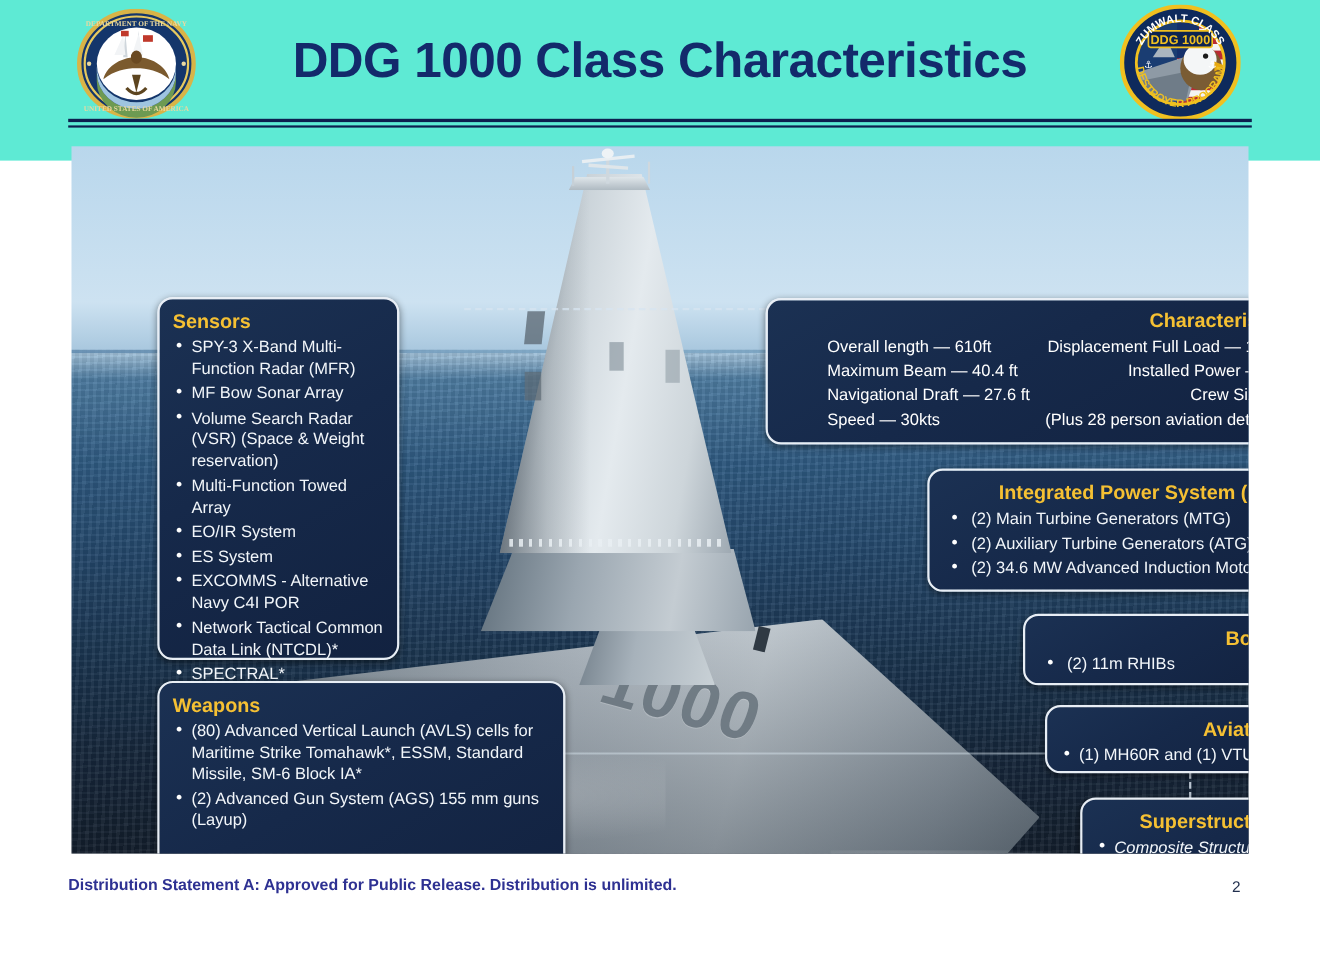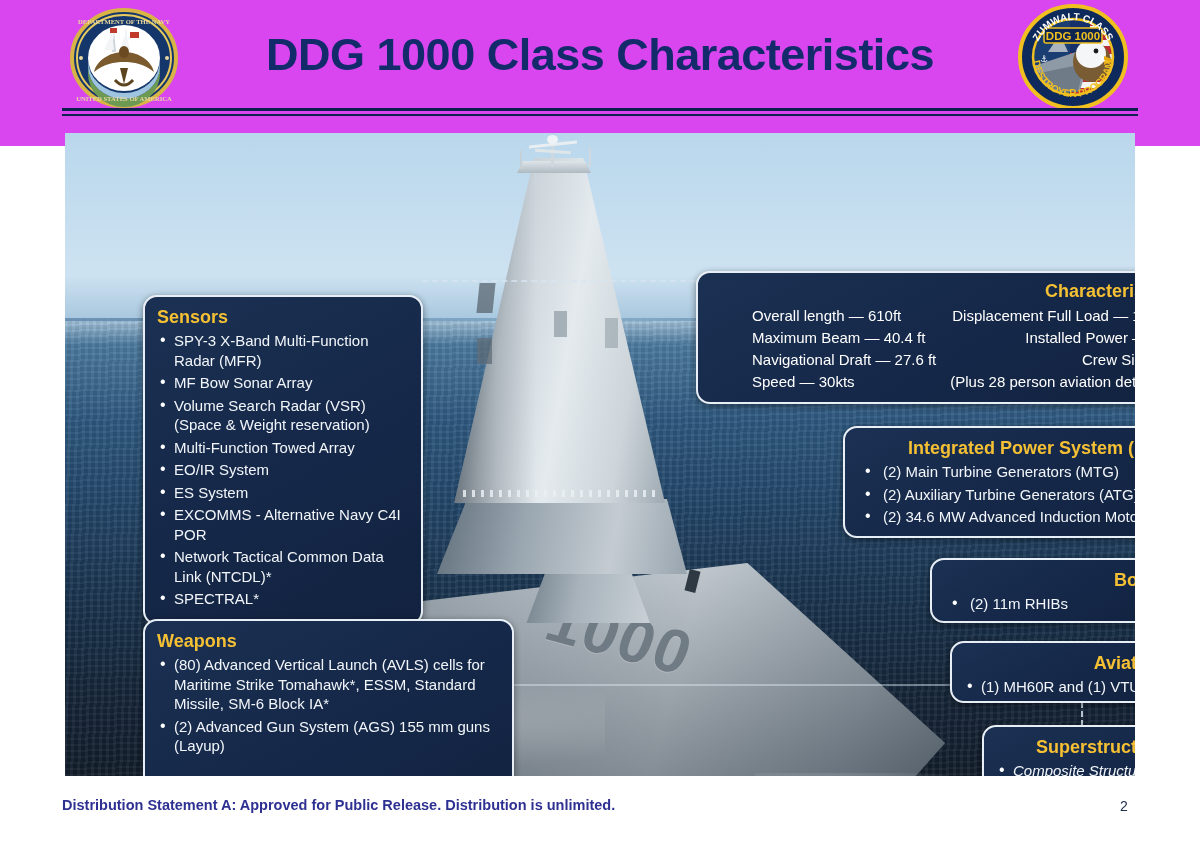--- a/index.html
+++ b/index.html
@@ -7,21 +7,21 @@
     width:1200px;height:867px;
     background:#ffffff;
     font-family:"Liberation Sans","DejaVu Sans",sans-serif;
     overflow:hidden;
     position:relative;
   }
 
   
   #header{
     position:absolute; left:0; top:0; width:1200px; height:146px;
-    background:#d946ef;
+    background:#5eead4;
   }
   #header-rule{
     position:absolute; left:62px; top:108px; width:1076px; height:0;
     border-top:3px solid #0d1f4f;
     border-bottom:2px solid #0d1f4f;
     height:3px;
   }
   #page-title{
     position:absolute; left:190px; top:16px; width:820px;
     text-align:center;
@@ -163,21 +163,21 @@
   ul.plist li:before{
     content:"•";
     position:absolute; left:3px; top:-1px;
     font-size:16px; color:#ffffff;
   }
   ul.plist.wide li{padding-left:26px;}
   ul.plist.wide li:before{left:8px;}
   .ital{font-style:italic;}
 
   
-  #panel-sensors{ left:78px; top:137px; width:280px; height:330px;margin-top:25px;}
+  #panel-sensors{ left:78px; top:137px; width:220px; height:330px;}
   #panel-weapons{ left:78px; top:486px; width:371px; height:206px;}
   #panel-characteristics{ left:631px; top:138px; width:495px; height:133px; padding:6px 14px 8px 14px;}
   #panel-ips{     left:778px; top:293px; width:340px; height:112px;}
   #panel-boats{   left:865px; top:425px; width:248px; height:65px;}
   #panel-aviation{left:885px; top:508px; width:228px; height:62px;}
   #panel-super{   left:917px; top:592px; width:197px; height:125px;}
 
   
   .chars{display:flex; gap:14px; font-size:15px; line-height:22px;}
   .chars .col{flex:1;}

